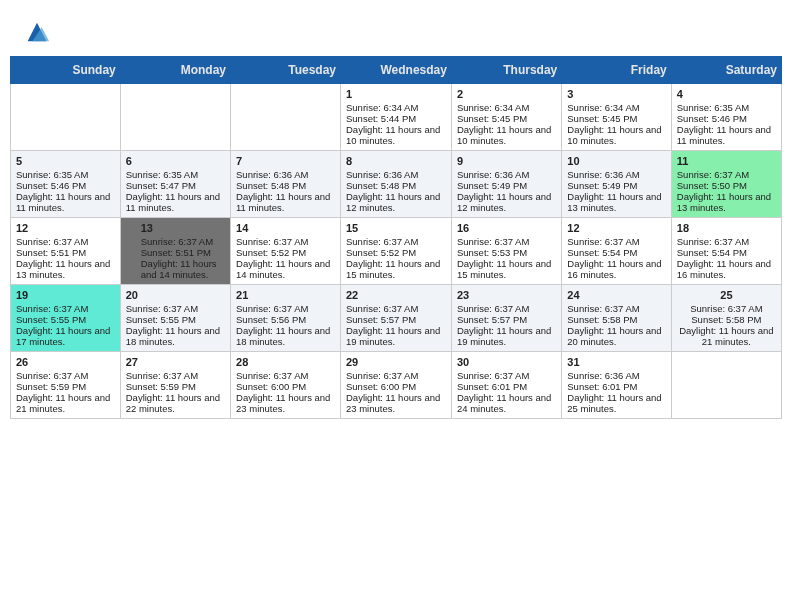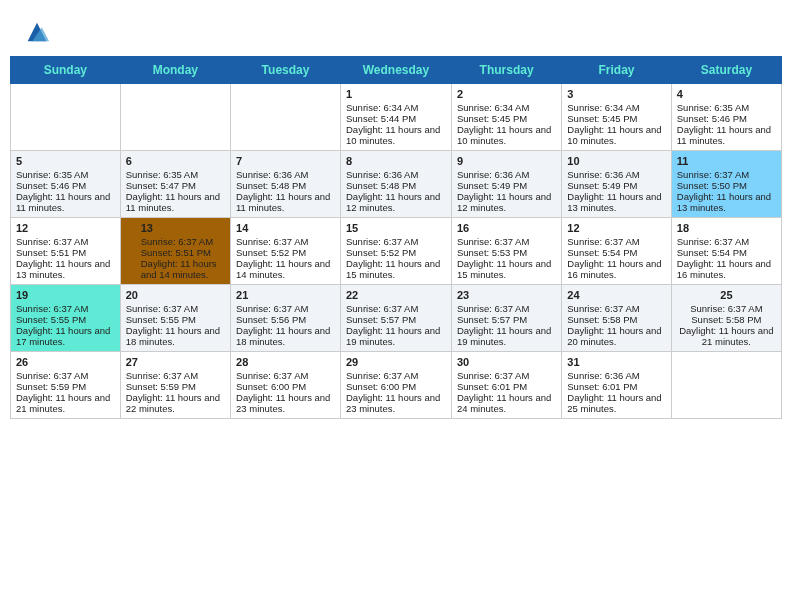--- a/index.html
+++ b/index.html
@@ -48,25 +48,25 @@
       font-size: 14px;
       color: #444;
     }
     .calendar-table {
       width: 100%;
       border-collapse: collapse;
       margin-top: 4px;
     }
     .calendar-table th {
       background-color: #1a5fa8;
-      color: #5eead4;
+      color: #e5e5e5;
       font-size: 12px;
       font-weight: bold;
       padding: 6px 4px;
-      text-align: center;
+      text-align: right;
       border: 1px solid #1a5fa8;
     }
     .calendar-table td {
       vertical-align: top;
       border: 1px solid #ccc;
       padding: 4px 5px;
       font-size: 9.5px;
       color: #222;
       width: 113px;
       min-height: 80px;
@@ -130,25 +130,25 @@
         <td style="background-color: rgb(255, 255, 255);"><span class="day-number">3</span><span>Sunrise: 6:34 AM</span><br><span>Sunset: 5:45 PM</span><br><span>Daylight: 11 hours and 10 minutes.</span></td>
         <td style="background-color: rgb(255, 255, 255);"><span class="day-number">4</span><span>Sunrise: 6:35 AM</span><br><span>Sunset: 5:46 PM</span><br><span>Daylight: 11 hours and 11 minutes.</span></td>
       </tr>
       <tr>
         <td style="background-color: rgb(240, 244, 248);"><span class="day-number">5</span><span>Sunrise: 6:35 AM</span><br><span>Sunset: 5:46 PM</span><br><span>Daylight: 11 hours and 11 minutes.</span></td>
         <td style="background-color: rgb(240, 244, 248);"><span class="day-number">6</span><span>Sunrise: 6:35 AM</span><br><span>Sunset: 5:47 PM</span><br><span>Daylight: 11 hours and 11 minutes.</span></td>
         <td style="background-color: rgb(240, 244, 248);"><span class="day-number">7</span><span>Sunrise: 6:36 AM</span><br><span>Sunset: 5:48 PM</span><br><span>Daylight: 11 hours and 11 minutes.</span></td>
         <td style="background-color: rgb(240, 244, 248);"><span class="day-number">8</span><span>Sunrise: 6:36 AM</span><br><span>Sunset: 5:48 PM</span><br><span>Daylight: 11 hours and 12 minutes.</span></td>
         <td style="background-color: rgb(240, 244, 248);"><span class="day-number">9</span><span>Sunrise: 6:36 AM</span><br><span>Sunset: 5:49 PM</span><br><span>Daylight: 11 hours and 12 minutes.</span></td>
         <td style="background-color: rgb(240, 244, 248);"><span class="day-number">10</span><span>Sunrise: 6:36 AM</span><br><span>Sunset: 5:49 PM</span><br><span>Daylight: 11 hours and 13 minutes.</span></td>
-        <td style="background-color: #7dd3fc;"><span class="day-number">11</span><span>Sunrise: 6:37 AM</span><br><span>Sunset: 5:50 PM</span><br><span>Daylight: 11 hours and 13 minutes.</span></td>
+        <td style="background-color: #86efac;"><span class="day-number">11</span><span>Sunrise: 6:37 AM</span><br><span>Sunset: 5:50 PM</span><br><span>Daylight: 11 hours and 13 minutes.</span></td>
       </tr>
       <tr>
         <td style="background-color: rgb(255, 255, 255);"><span class="day-number">12</span><span>Sunrise: 6:37 AM</span><br><span>Sunset: 5:51 PM</span><br><span>Daylight: 11 hours and 13 minutes.</span></td>
-        <td style="background-color: #a16207; padding-left: 20px;"><span class="day-number">13</span><span>Sunrise: 6:37 AM</span><br><span>Sunset: 5:51 PM</span><br><span>Daylight: 11 hours and 14 minutes.</span></td>
+        <td style="background-color: #737373; padding-left: 20px;"><span class="day-number">13</span><span>Sunrise: 6:37 AM</span><br><span>Sunset: 5:51 PM</span><br><span>Daylight: 11 hours and 14 minutes.</span></td>
         <td style="background-color: rgb(255, 255, 255);"><span class="day-number">14</span><span>Sunrise: 6:37 AM</span><br><span>Sunset: 5:52 PM</span><br><span>Daylight: 11 hours and 14 minutes.</span></td>
         <td style="background-color: rgb(255, 255, 255);"><span class="day-number">15</span><span>Sunrise: 6:37 AM</span><br><span>Sunset: 5:52 PM</span><br><span>Daylight: 11 hours and 15 minutes.</span></td>
         <td style="background-color: rgb(255, 255, 255); border-radius: 12px;"><span class="day-number">16</span><span>Sunrise: 6:37 AM</span><br><span>Sunset: 5:53 PM</span><br><span>Daylight: 11 hours and 15 minutes.</span></td>
         <td style="background-color: rgb(255, 255, 255);"><span class="day-number">12</span><span>Sunrise: 6:37 AM</span><br><span>Sunset: 5:54 PM</span><br><span>Daylight: 11 hours and 16 minutes.</span></td>
         <td style="background-color: rgb(255, 255, 255);"><span class="day-number">18</span><span>Sunrise: 6:37 AM</span><br><span>Sunset: 5:54 PM</span><br><span>Daylight: 11 hours and 16 minutes.</span></td>
       </tr>
       <tr>
         <td style="background-color: #5eead4; margin-top: 11px;"><span class="day-number">19</span><span>Sunrise: 6:37 AM</span><br><span>Sunset: 5:55 PM</span><br><span>Daylight: 11 hours and 17 minutes.</span></td>
         <td style="background-color: rgb(240, 244, 248);"><span class="day-number">20</span><span>Sunrise: 6:37 AM</span><br><span>Sunset: 5:55 PM</span><br><span>Daylight: 11 hours and 18 minutes.</span></td>
         <td style="background-color: rgb(240, 244, 248);"><span class="day-number">21</span><span>Sunrise: 6:37 AM</span><br><span>Sunset: 5:56 PM</span><br><span>Daylight: 11 hours and 18 minutes.</span></td>

